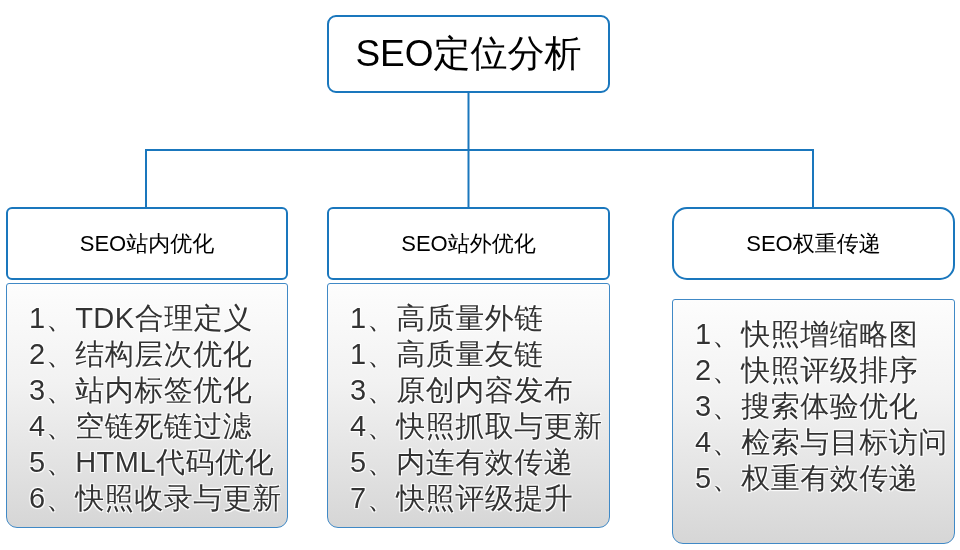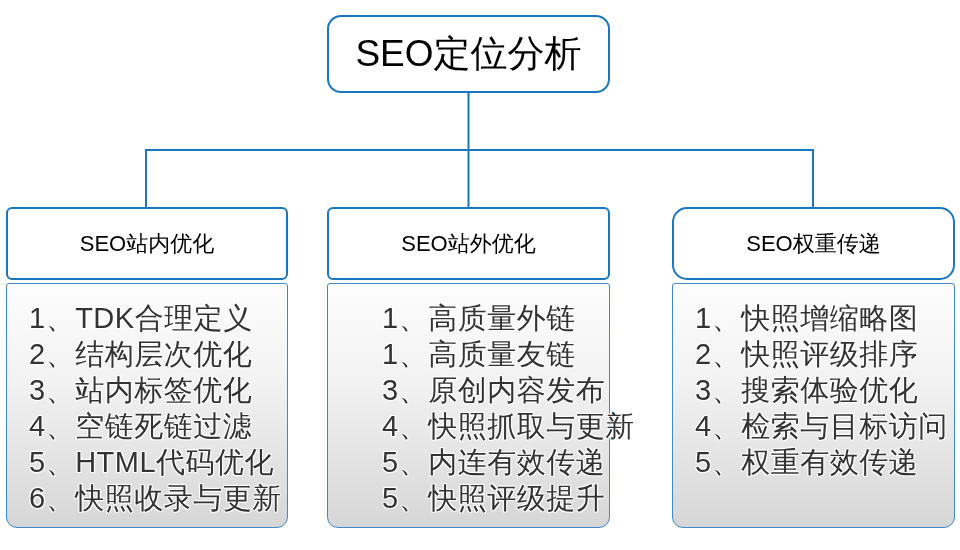--- a/index.html
+++ b/index.html
@@ -31,21 +31,21 @@
     border:2px solid #1a77bd;
     display:flex;
     align-items:center;
     justify-content:center;
     color:#000000;
     white-space:nowrap;
   }
   .root-node{
     left:327px; top:15px;
     width:283px; height:78px;
-    border-radius:14px;
+    border-radius:9px;
     font-size:37px;
     align-items:center;
   }
   .header-node{
     top:207px;
     height:73px;
     border-radius:6px;
     font-size:22px;
   }
   .header-0{ left:6px;   width:282px; }
@@ -54,22 +54,22 @@
   .panel{
     position:absolute;
     top:283px;
     height:245px;
     box-sizing:border-box;
     border:1.5px solid #4089c6;
     border-radius:3px 3px 11px 11px;
     background:linear-gradient(180deg,#fdfdfd 0%,#f2f2f2 40%,#e2e2e2 75%,#d6d6d6 100%);
   }
   .panel-0{ left:6px;   width:282px; }
-  .panel-1{ left:327px; width:283px;padding-left:32px; }
-  .panel-2{ left:672px; width:283px; }
+  .panel-1{ left:327px; width:283px; }
+  .panel-2{ left:672px; width:283px;margin-top:16px; }
   .panel ul{
     list-style:none;
     margin:0;
     padding:16px 6px 0 22px;
   }
   .panel li{
     font-size:29px;
     line-height:36px;
     color:#333333;
     letter-spacing:0.5px;
@@ -113,21 +113,21 @@
   <div class="node header-node header-1">
     <span>SEO站外优化</span>
   </div>
   <div class="panel panel-1">
     <ul>
       <li>1、高质量外链</li>
       <li>1、高质量友链</li>
       <li>3、原创内容发布</li>
       <li>4、快照抓取与更新</li>
       <li>5、内连有效传递</li>
-      <li>5、快照评级提升</li>
+      <li>7、快照评级提升</li>
     </ul>
   </div>
 
   <div class="node header-node header-2">
     <span>SEO权重传递</span>
   </div>
   <div class="panel panel-2">
     <ul>
       <li>1、快照增缩略图</li>
       <li>2、快照评级排序</li>

